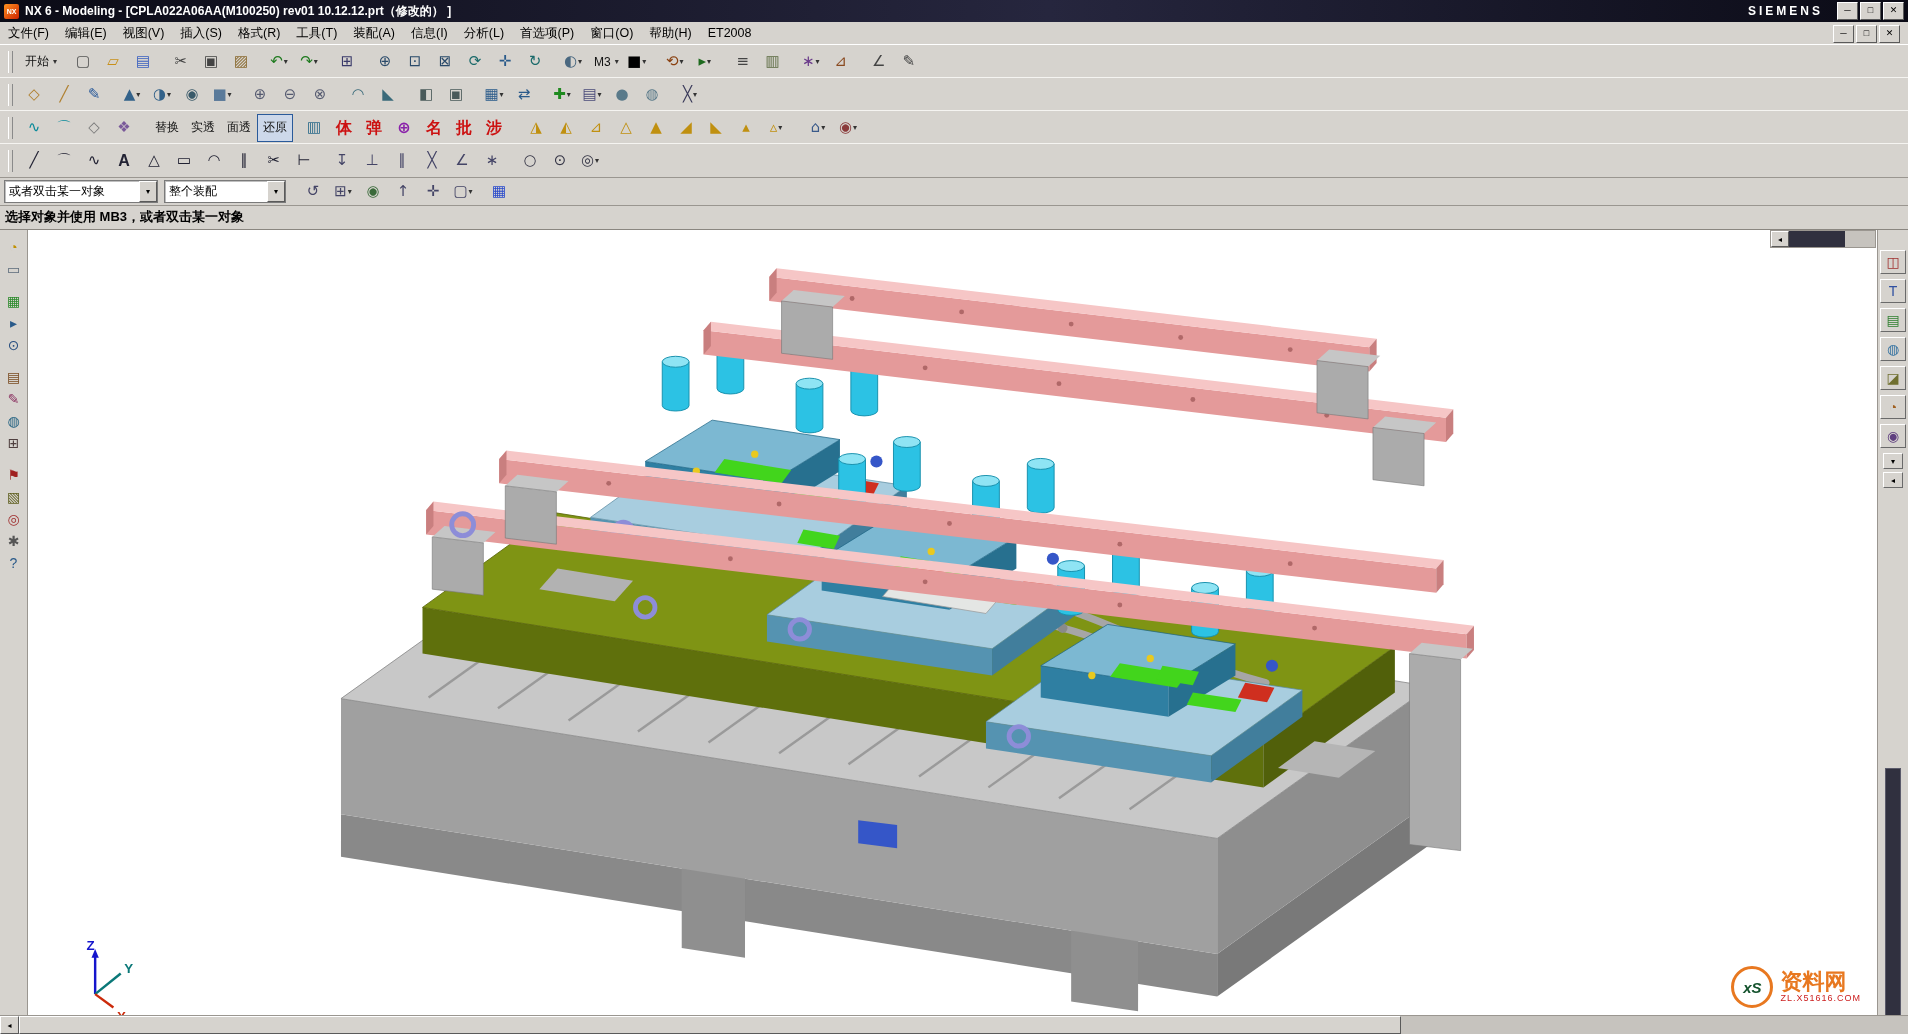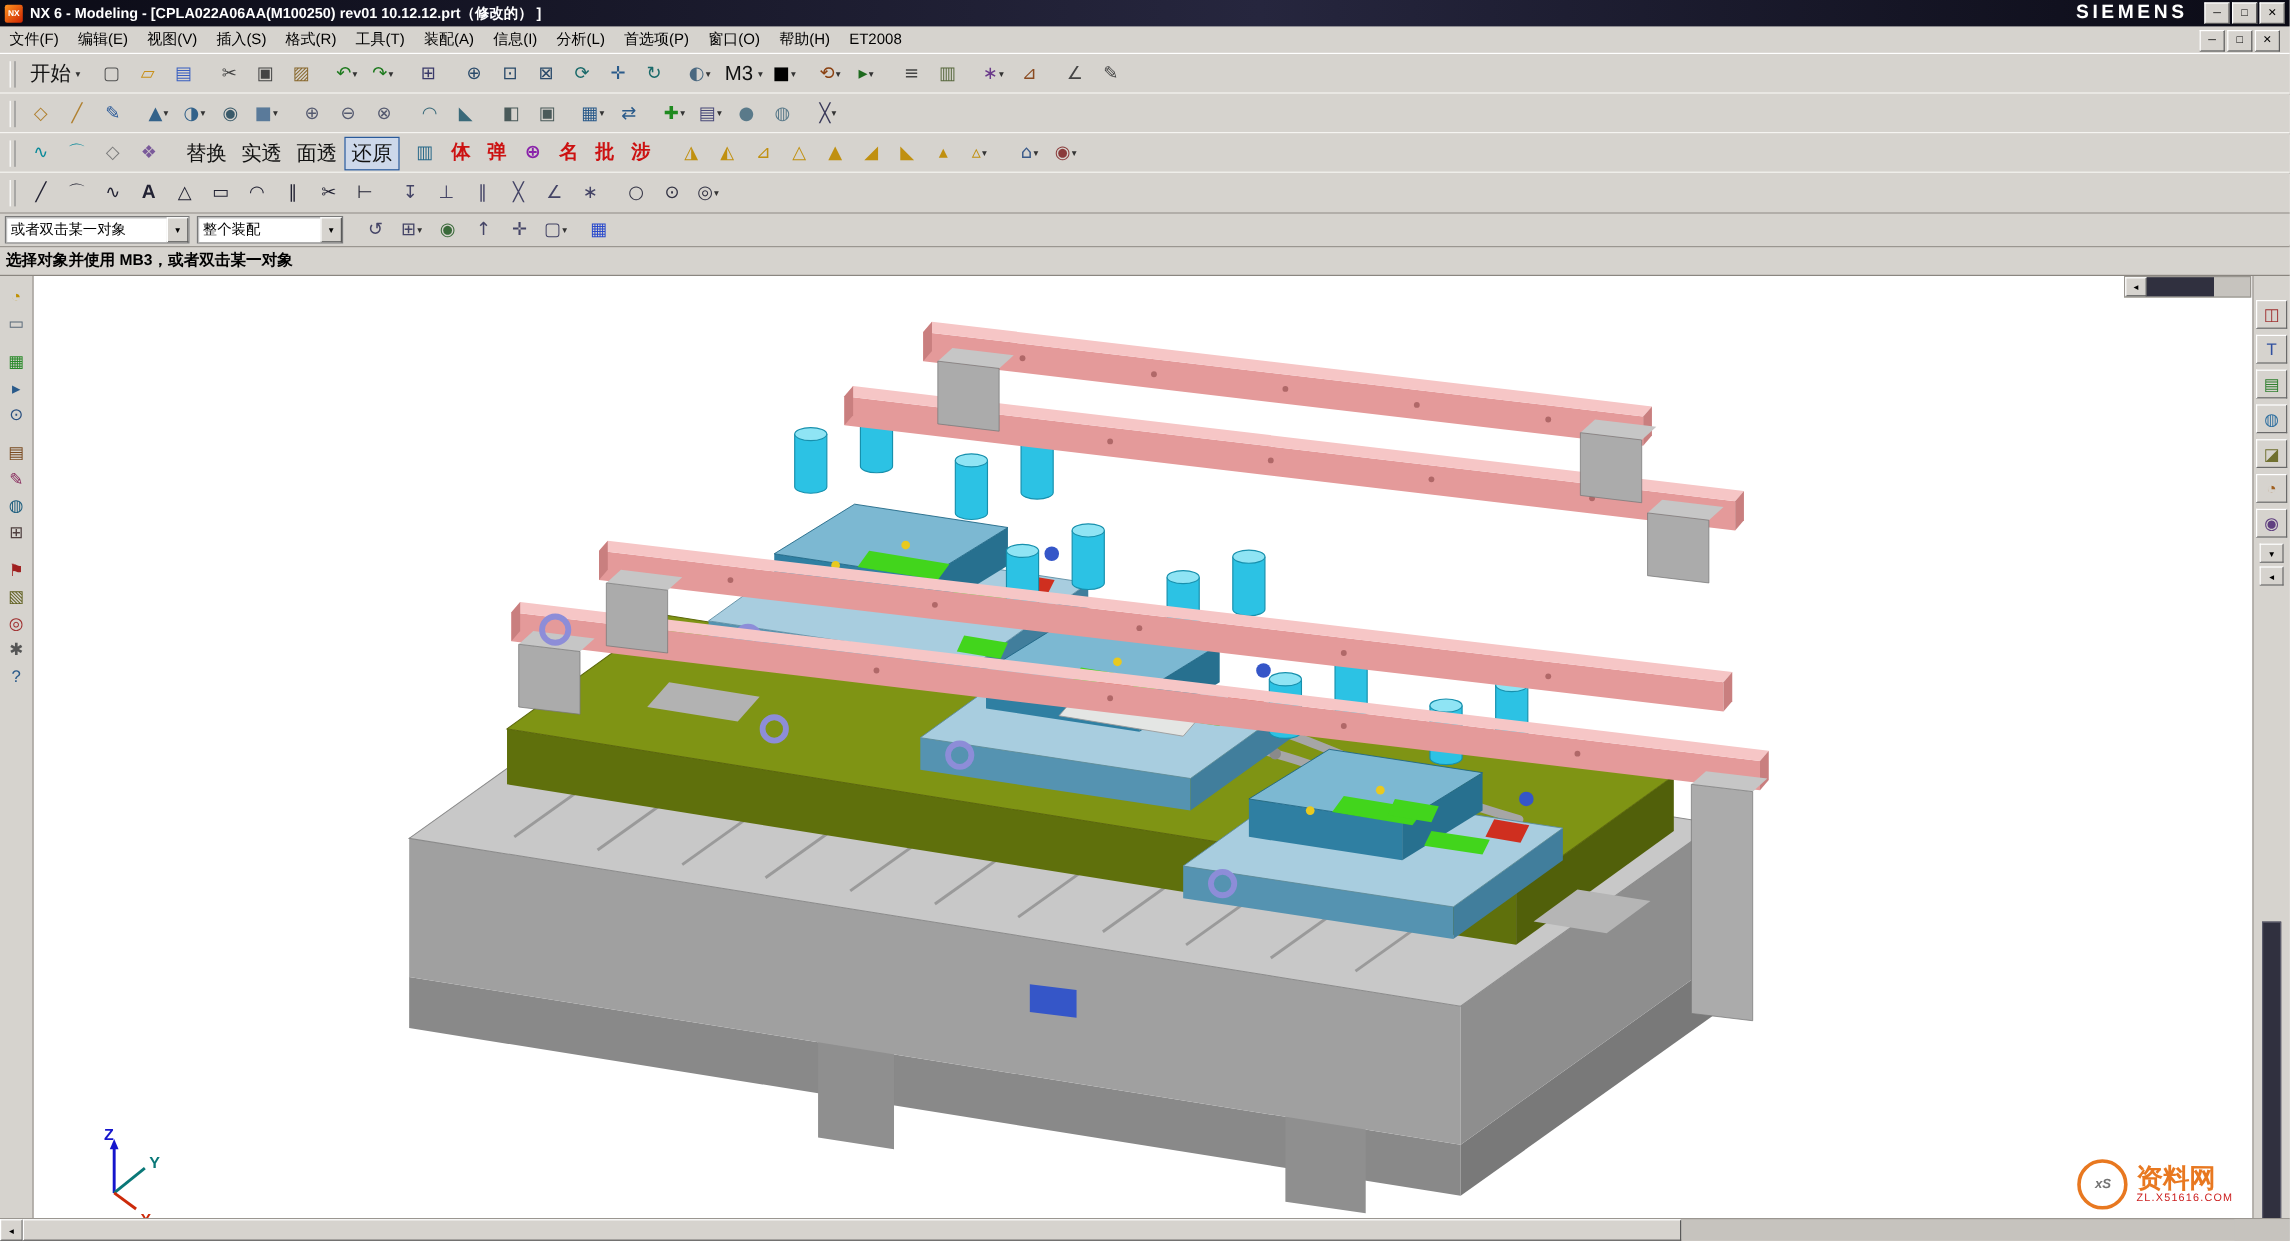--- a/index.html
+++ b/index.html
@@ -9,40 +9,40 @@
     -webkit-font-smoothing:antialiased;
   }
   
   .titlebar{position:absolute;top:0;left:0;right:0;height:22px;
     background:linear-gradient(to right,#0b0b16,#26263e 55%,#0b0b16);
     color:#fff;display:flex;align-items:center;padding:0 4px;z-index:40;}
   .app-icon{width:15px;height:15px;border-radius:2px;flex:0 0 auto;
     background:linear-gradient(135deg,#ff9420,#cc2200);color:#fff;font-size:7px;
     display:flex;align-items:center;justify-content:center;font-weight:bold;margin-right:6px;}
   .title-text{font-size:12px;font-weight:bold;white-space:nowrap;}
-  .brand{margin-left:auto;font-weight:bold;letter-spacing:3px;font-size:16px;margin-right:12px;}
+  .brand{margin-left:auto;font-weight:bold;letter-spacing:3px;font-size:12px;margin-right:12px;}
   .winbtn{width:19px;height:16px;background:#d6d3ce;border:1px solid #fff;
     border-right-color:#5a5a5a;border-bottom-color:#5a5a5a;color:#000;
     font-size:9px;line-height:14px;text-align:center;margin-left:2px;flex:0 0 auto;}
   
   .menubar{position:absolute;top:22px;left:0;right:0;height:22px;background:#d6d3ce;
     display:flex;align-items:center;font-size:12.5px;border-bottom:1px solid #fff;z-index:39;}
   .menu-item{padding:2px 8px;white-space:nowrap;}
   .mdi{margin-left:auto;display:flex;margin-right:4px;}
   
   .tbrow{position:absolute;left:0;right:0;height:33px;background:#d6d3ce;
     border-top:1px solid #f5f4f1;border-bottom:1px solid #9a9690;
     display:flex;align-items:center;padding-left:8px;z-index:38;}
   .tbrow::before{content:"";width:3px;height:22px;border-left:1px solid #fff;
     border-right:1px solid #8a8a8a;margin-right:6px;flex:0 0 auto;}
   .tbtn{height:26px;min-width:24px;display:inline-flex;align-items:center;justify-content:center;
     padding:0 2px;border:1px solid transparent;flex:0 0 auto;}
   .tbtn .glyph{font-size:15px;line-height:1;font-family:"DejaVu Sans",sans-serif;}
   .tbtn .glyph:empty,.tbtn .txt:empty{display:none;}
-  .tbtn .txt{font-size:17px;padding:0 3px;color:#111;}
+  .tbtn .txt{font-size:12px;padding:0 3px;color:#111;}
   .tbtn .drop{font-size:8px;margin-left:1px;color:#333;}
   .tbtn.active{border:1px solid #2a5a9a;background:#cdd8ea;}
   .tbtn.big .glyph{font-size:16px;font-weight:bold;font-family:"Liberation Sans","DejaVu Sans",sans-serif;}
   
   .selbar{position:absolute;top:176px;left:0;right:0;height:28px;background:#d6d3ce;
     border-top:1px solid #f5f4f1;border-bottom:1px solid #9a9690;
     display:flex;align-items:center;padding-left:4px;z-index:37;}
   .combo{display:flex;align-items:center;height:21px;background:#fff;
     border:1px solid #7a7a7a;box-shadow:inset 1px 1px 0 rgba(0,0,0,.25);
     font-size:12px;margin-right:6px;flex:0 0 auto;}
@@ -82,23 +82,23 @@
     border-top:1px solid #9a9690;display:flex;z-index:35;}
   .bottombar .sbtn{width:17px;height:16px;background:#d6d3ce;border:1px solid #fff;
     border-right-color:#5a5a5a;border-bottom-color:#5a5a5a;font-size:8px;
     display:flex;align-items:center;justify-content:center;flex:0 0 auto;}
   .bottombar .hthumb{width:1380px;background:#d6d3ce;border:1px solid #fff;
     border-right-color:#5a5a5a;border-bottom-color:#5a5a5a;flex:0 0 auto;}
   .bottombar .corner{margin-left:auto;width:46px;background:#c6c3be;flex:0 0 auto;}
   
   .watermark{position:absolute;right:42px;bottom:24px;display:flex;align-items:center;gap:7px;
     background:#fff;padding:2px 5px;z-index:20;}
-  .wlogo{width:36px;height:36px;border-radius:50%;border:3px solid #e87820;color:#737373;
+  .wlogo{width:36px;height:36px;border-radius:50%;border:3px solid #e87820;color:#14532d;
     display:flex;align-items:center;justify-content:center;font-weight:bold;font-style:italic;
-    font-size:11px;flex:0 0 auto;}
+    font-size:15px;flex:0 0 auto;}
   .wcol{display:flex;flex-direction:column;line-height:1.1;}
   .wtitle{color:#e87820;font-size:22px;font-weight:bold;}
   .wurl{color:#cc2020;font-size:9px;letter-spacing:1px;}
   svg text{font-family:"Liberation Sans","DejaVu Sans",sans-serif;}
 </style>
 </head>
 <body>
 
 <div class="titlebar">
   <div class="app-icon">NX</div>

